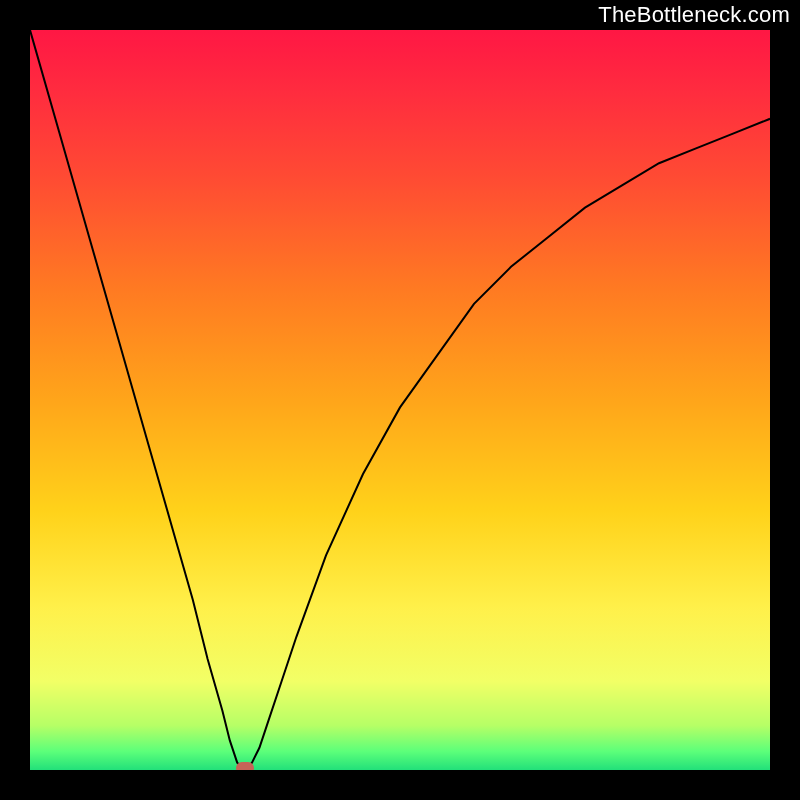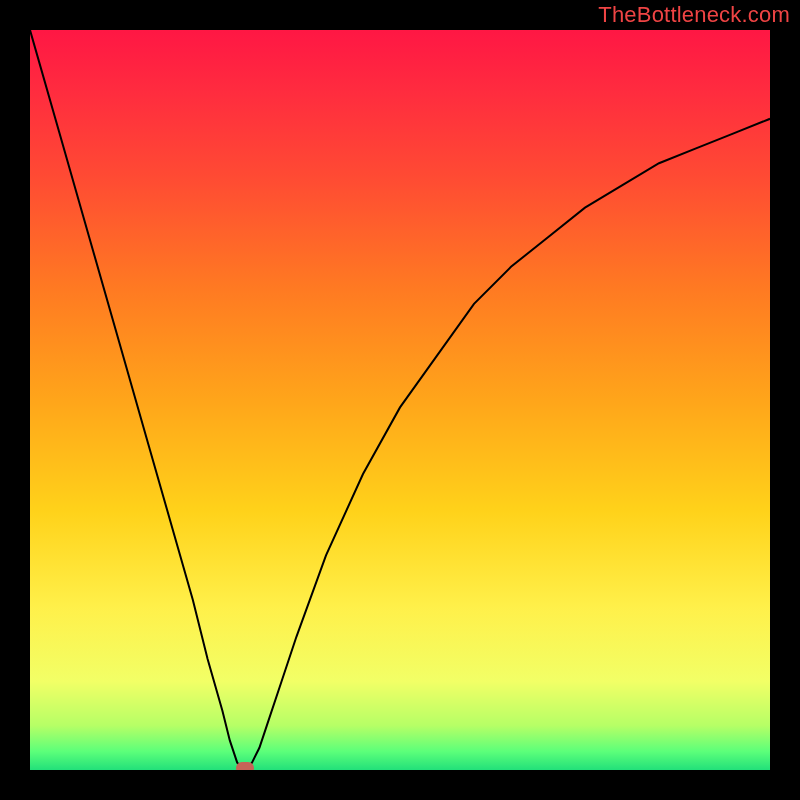--- a/index.html
+++ b/index.html
@@ -13,21 +13,21 @@
   .frame {
     position: relative;
     width: 800px;
     height: 800px;
     background: #000;
   }
   .watermark {
     position: absolute;
     top: 2px;
     right: 10px;
-    color: #ef4444;
+    color: #ffffff;
     font-size: 22px;
     font-weight: 500;
     letter-spacing: 0.2px;
     z-index: 10;
   }
   .plot-area {
     position: absolute;
     left: 30px;
     top: 30px;
     width: 740px;

